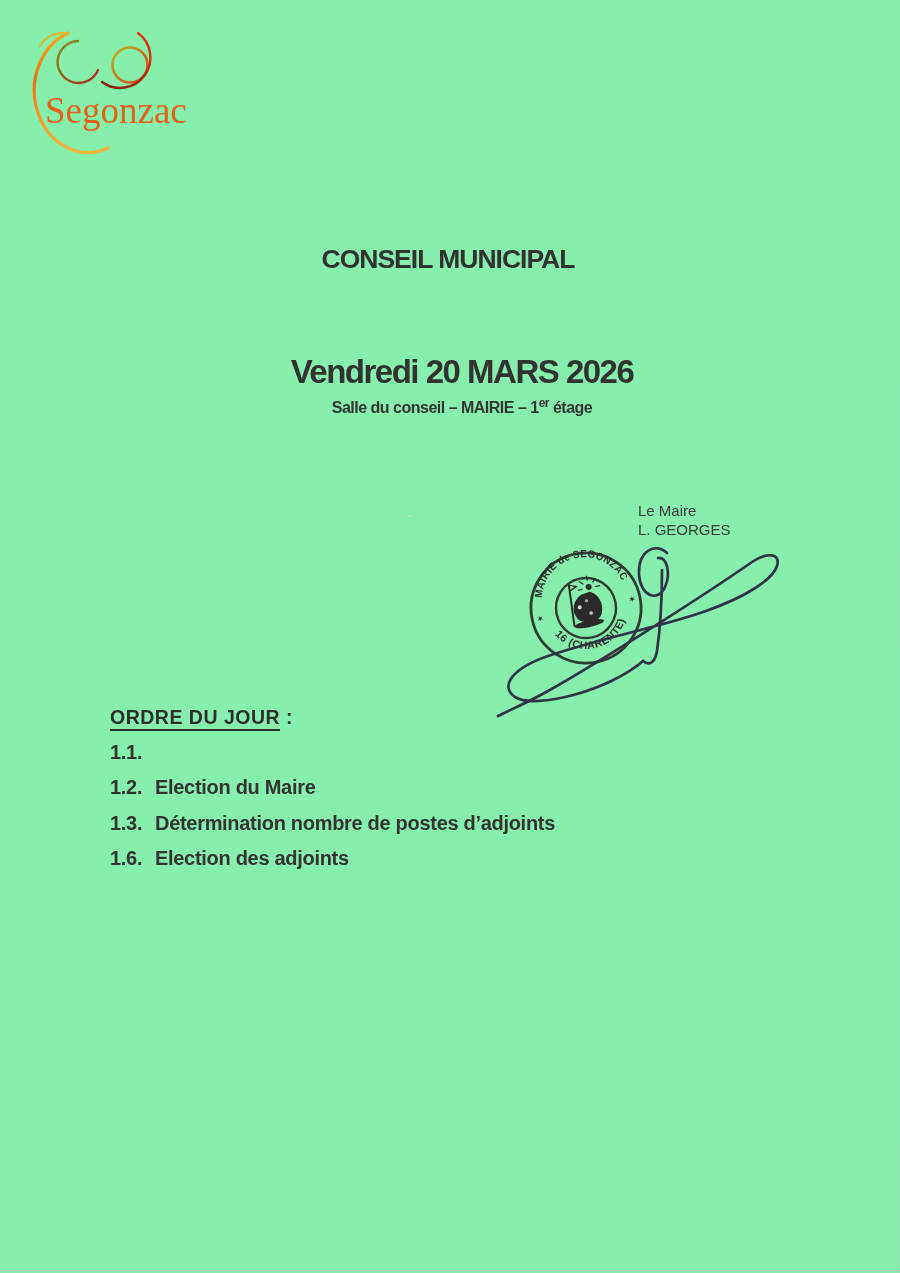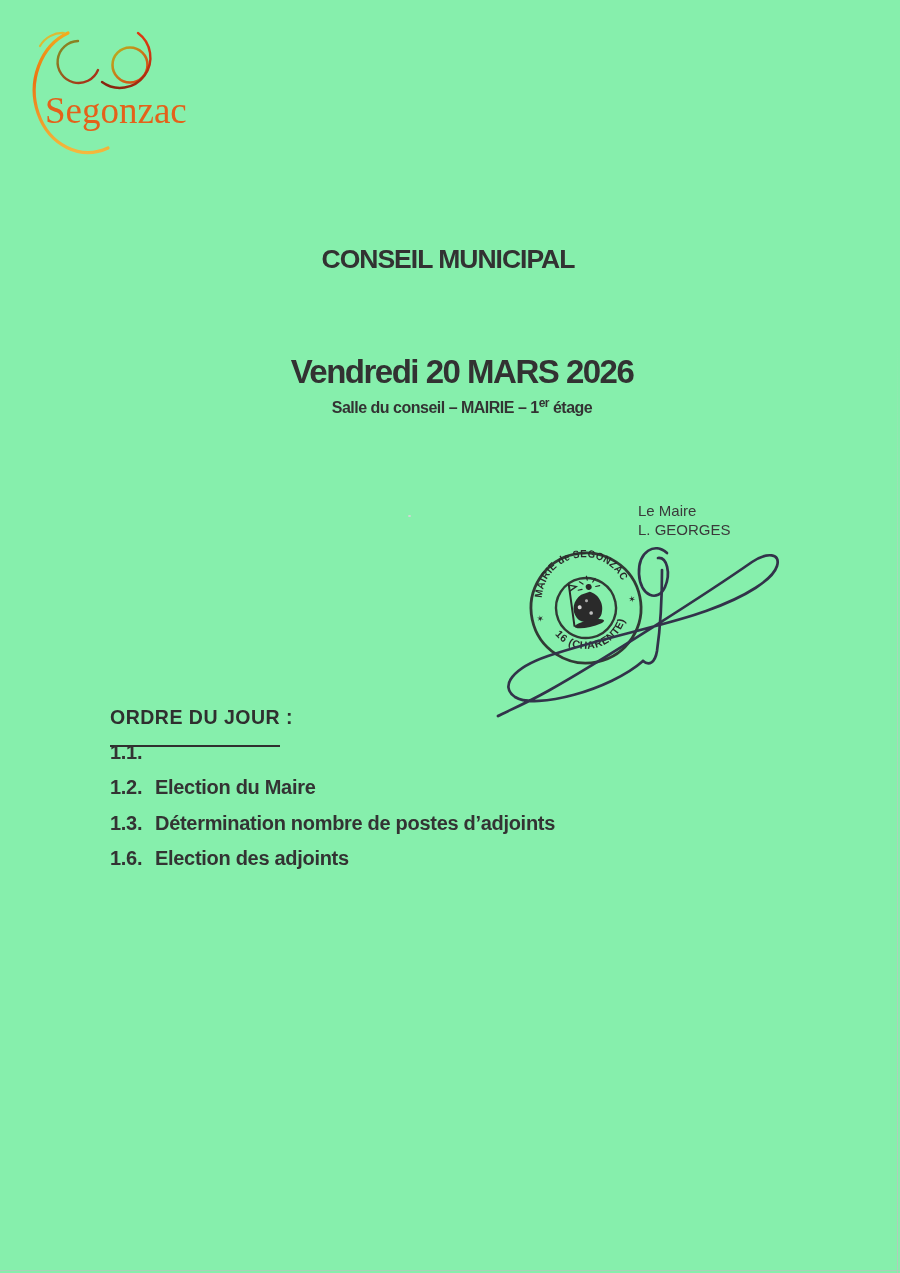--- a/index.html
+++ b/index.html
@@ -22,21 +22,21 @@
   .date-line{font-size:33px;font-weight:700;letter-spacing:-1.5px;line-height:39px;color:#323232;}
   .time-line{font-size:33px;font-weight:700;letter-spacing:-1px;line-height:39px;color:#323232;}
   .location-line{font-size:16px;font-weight:700;letter-spacing:-0.5px;margin-top:5px;color:#333;}
   .location-line sup{font-size:12px;vertical-align:super;}
   
   .signatory{position:absolute;left:638px;top:501px;font-size:15px;line-height:19px;color:#3a3a3a;}
   .stamp{position:absolute;left:521px;top:543px;width:130px;height:130px;}
   .signature{position:absolute;left:478px;top:536px;width:312px;height:190px;}
   
   .agenda-heading{position:absolute;left:110px;top:706px;font-size:19.5px;font-weight:700;letter-spacing:0.5px;color:#2f2f2f;}
-  .agenda-heading .underlined{border-bottom:2.5px solid #2f2f2f;padding-bottom:17px;}
+  .agenda-heading .underlined{border-bottom:2.5px solid #2f2f2f;padding-bottom:1px;}
   .agenda-list{position:absolute;left:110px;top:742px;}
   .agenda-item{display:flex;font-size:20px;font-weight:700;letter-spacing:-0.3px;line-height:20px;color:#333;margin-bottom:15.3px;}
   .agenda-item .num{width:45px;flex:0 0 45px;}
   
   .edge-right{position:absolute;right:2px;top:340px;bottom:0;width:1.5px;
     background:linear-gradient(to bottom, rgba(200,206,202,0) 0%, rgba(195,201,197,.55) 25%, rgba(188,194,190,.8) 100%);}
   .edge-bottom{position:absolute;left:0;right:0;bottom:2px;height:1.5px;background:rgba(190,195,191,.7);}
   .speck{position:absolute;left:408px;top:515px;width:3px;height:2px;background:#d6d6d6;border-radius:50%;}
 </style>
 </head>

